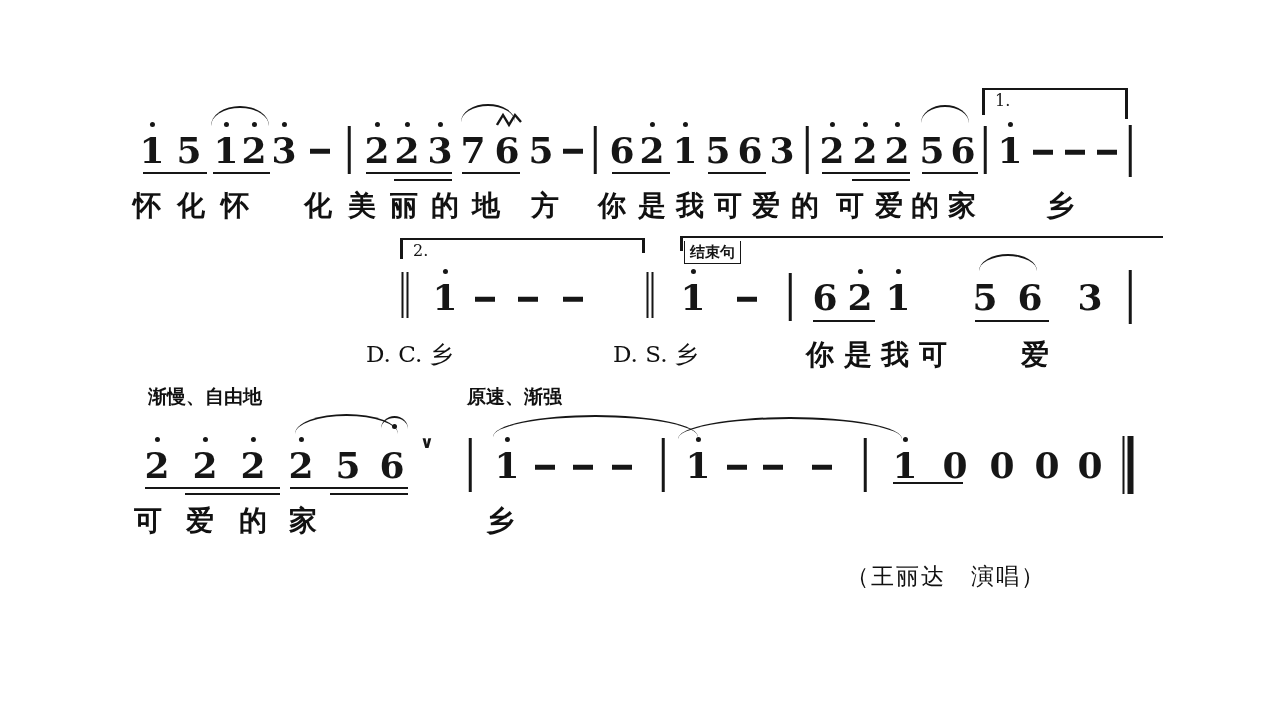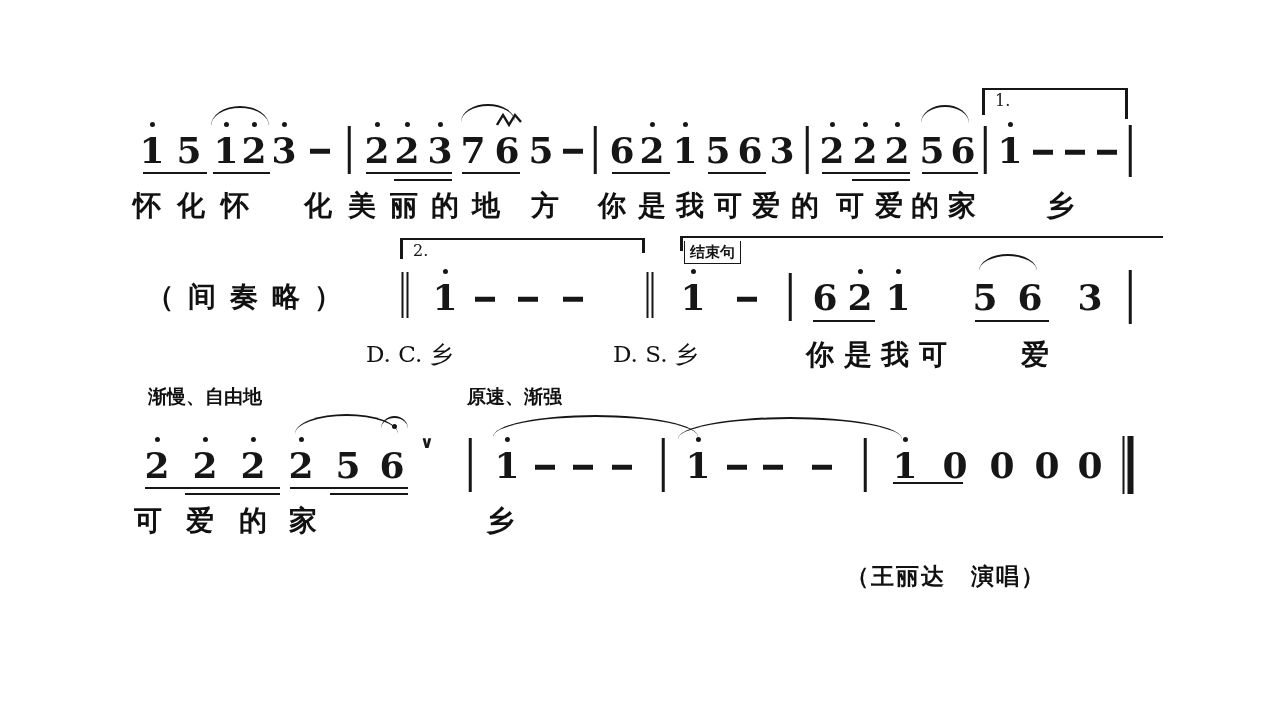--- a/index.html
+++ b/index.html
@@ -32,21 +32,21 @@
              border-radius:50% 50% 0 0 / 100% 100% 0 0;box-sizing:border-box;}
   .ferm .fdot{position:absolute;left:11px;top:8px;width:5px;height:5px;border-radius:50%;background:#161616;}
   .breath{position:absolute;font-family:"DejaVu Sans",sans-serif;font-weight:700;font-size:17px;
           line-height:1;color:#161616;}
   .lyr{position:absolute;transform:translate(-50%,-50%);font-size:28px;line-height:1;
        font-weight:600;color:#111;white-space:nowrap;}
   .txt{position:absolute;transform:translateY(-50%);line-height:1.1;color:#111;white-space:nowrap;}
   .serifed{font-family:"DejaVu Serif",serif;}
   
   .tempo{position:absolute;font-size:19px;font-weight:700;color:#111;white-space:nowrap;}
-  .credit{position:absolute;left:846px;top:561px;font-size:23px;font-weight:700;color:#111;
+  .credit{position:absolute;left:846px;top:561px;font-size:23px;font-weight:400;color:#111;
           white-space:nowrap;letter-spacing:2px;}
 </style>
 </head>
 <body>
 
 <div id="sheet">
   <div class="tempo" style="left:148px;top:384px">渐慢、自由地</div>
   <div class="tempo" style="left:467px;top:384px">原速、渐强</div>
   <div class="credit">（王丽达　演唱）</div>
 <div class="note" style="left: 152px; top: 150px;">1<span class="odot"></span></div>
@@ -96,21 +96,20 @@
     <div class="slur" style="left: 461px; top: 104px; width: 54px; height: 18px;"></div>
     <div class="slur" style="left: 921px; top: 105px; width: 48px; height: 18px;"></div>
     <div class="mordent" style="left: 496px; top: 112px;"><svg width="26" height="17" viewBox="0 0 26 17">
         <path d="M1,13 L7,3 L13,13 L19,3 L25,10" fill="none" stroke="#161616" stroke-width="2.4"></path>
       </svg></div>
     <div class="volta" style="left: 982px; top: 88px; width: 146px;">
       <div class="vtick" style="left: 0px; height: 26px;"></div>
       <div class="vtick" style="right: 0px; height: 30px;"></div>
       <span class="vlabel">1.</span>
     </div>
-    <div class="txt" style="left: 146px; top: 297px; font-size: 28px; font-weight: 700; letter-spacing: 14px;">（间奏略）</div>
     <div class="volta" style="left: 400px; top: 238px; width: 245px;">
       <div class="vtick" style="left: 0px; height: 20px;"></div>
       <div class="vtick" style="right: 0px; height: 14px;"></div>
       <span class="vlabel">2.</span>
     </div>
     <div class="dbar" style="left: 405px; top: 272px; height: 46px;"></div>
     <div class="note" style="left: 445px; top: 297px;">1<span class="odot"></span></div>
     <div class="dash" style="left: 485px; top: 299px;"></div>
     <div class="dash" style="left: 528px; top: 299px;"></div>
     <div class="dash" style="left: 573px; top: 299px;"></div>

